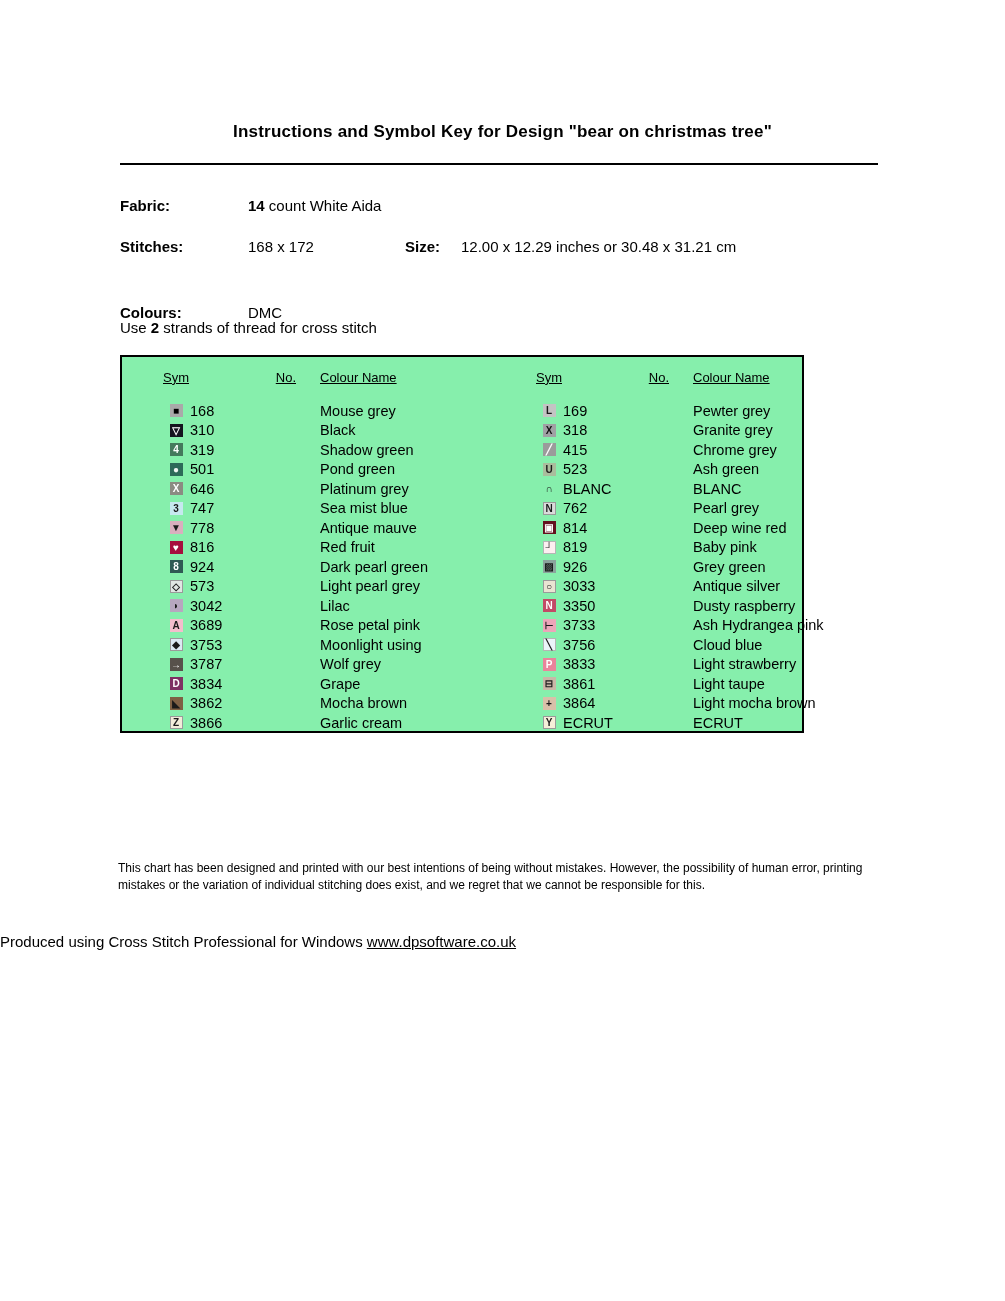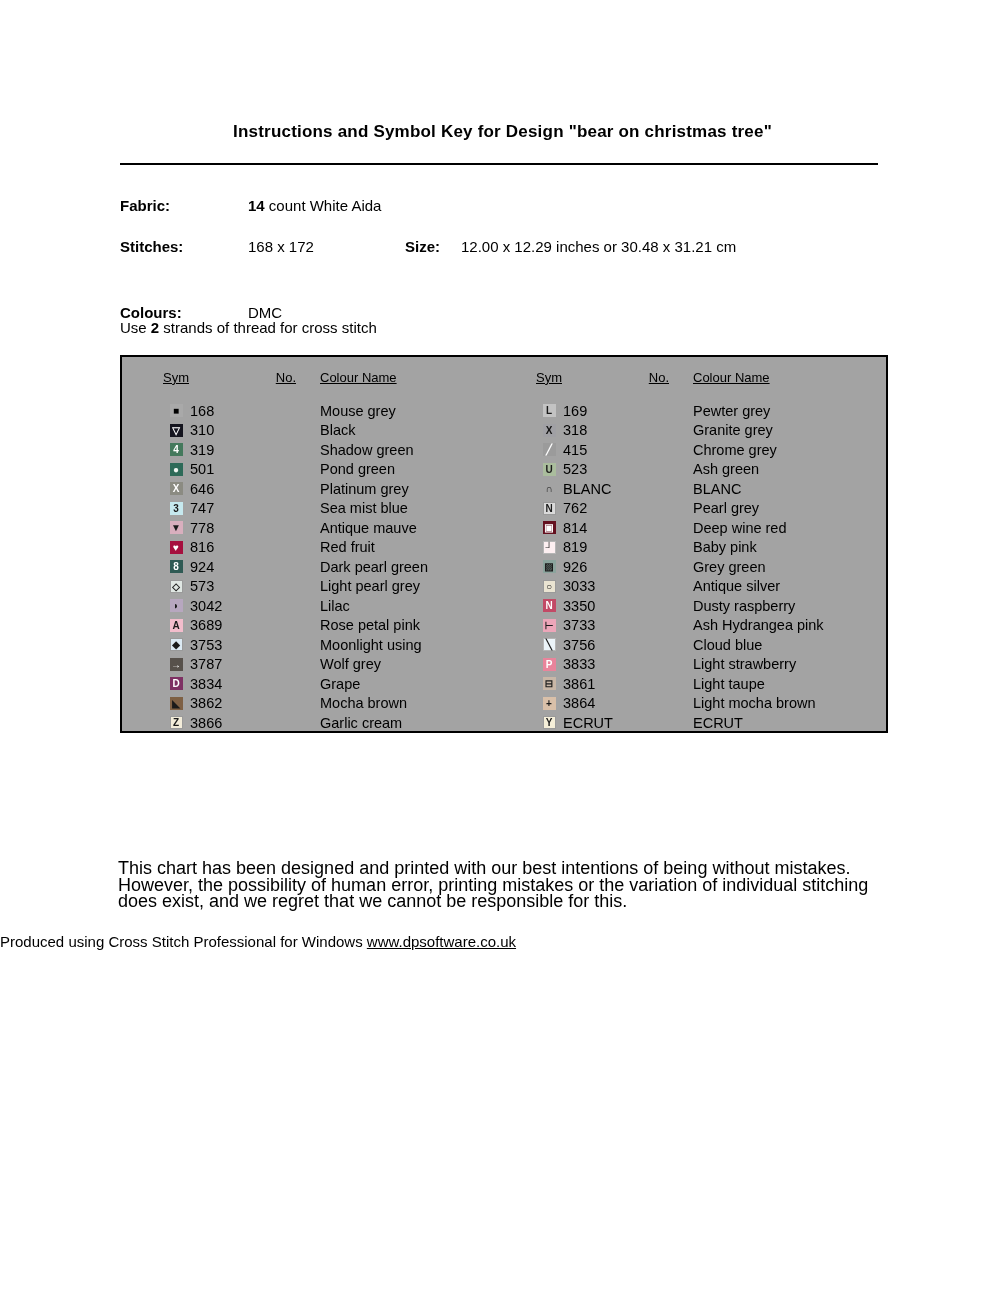--- a/index.html
+++ b/index.html
@@ -47,24 +47,24 @@
   .row-strands  { top: 319px; }
   .info-label { width: 128px; font-weight: bold; }
   .stitches-value { width: 157px; }
   .size-label { width: 56px; font-weight: bold; }
   .b { font-weight: bold; }
 
   .key-box {
     position: absolute;
     left: 120px;
     top: 355px;
-    width: 768px;
+    width: 684px;
     height: 378px;
     border: 2px solid #000;
-    background: #a3a3a3;
+    background: #86efac;
   }
   .key-half { position: absolute; top: 9px; }
   .key-half.left  { left: 40px; }
   .key-half.right { left: 413px; }
   .key-header, .key-row {
     display: grid;
     grid-template-columns: 28px 106px 220px;
     align-items: center;
   }
   .key-header {
@@ -94,21 +94,21 @@
     line-height: 13px;
     vertical-align: middle;
   }
   .sym-box.unboxed { background: transparent !important; }
 
   .disclaimer {
     position: absolute;
     left: 118px;
     top: 860px;
     width: 762px;
-    font-size: 18px;
+    font-size: 12px;
     line-height: 16.5px;
   }
   .produced {
     position: absolute;
     top: 933px;
     left: 0;
     width: 100%;
     text-align: left;
     font-size: 15px;
   }

